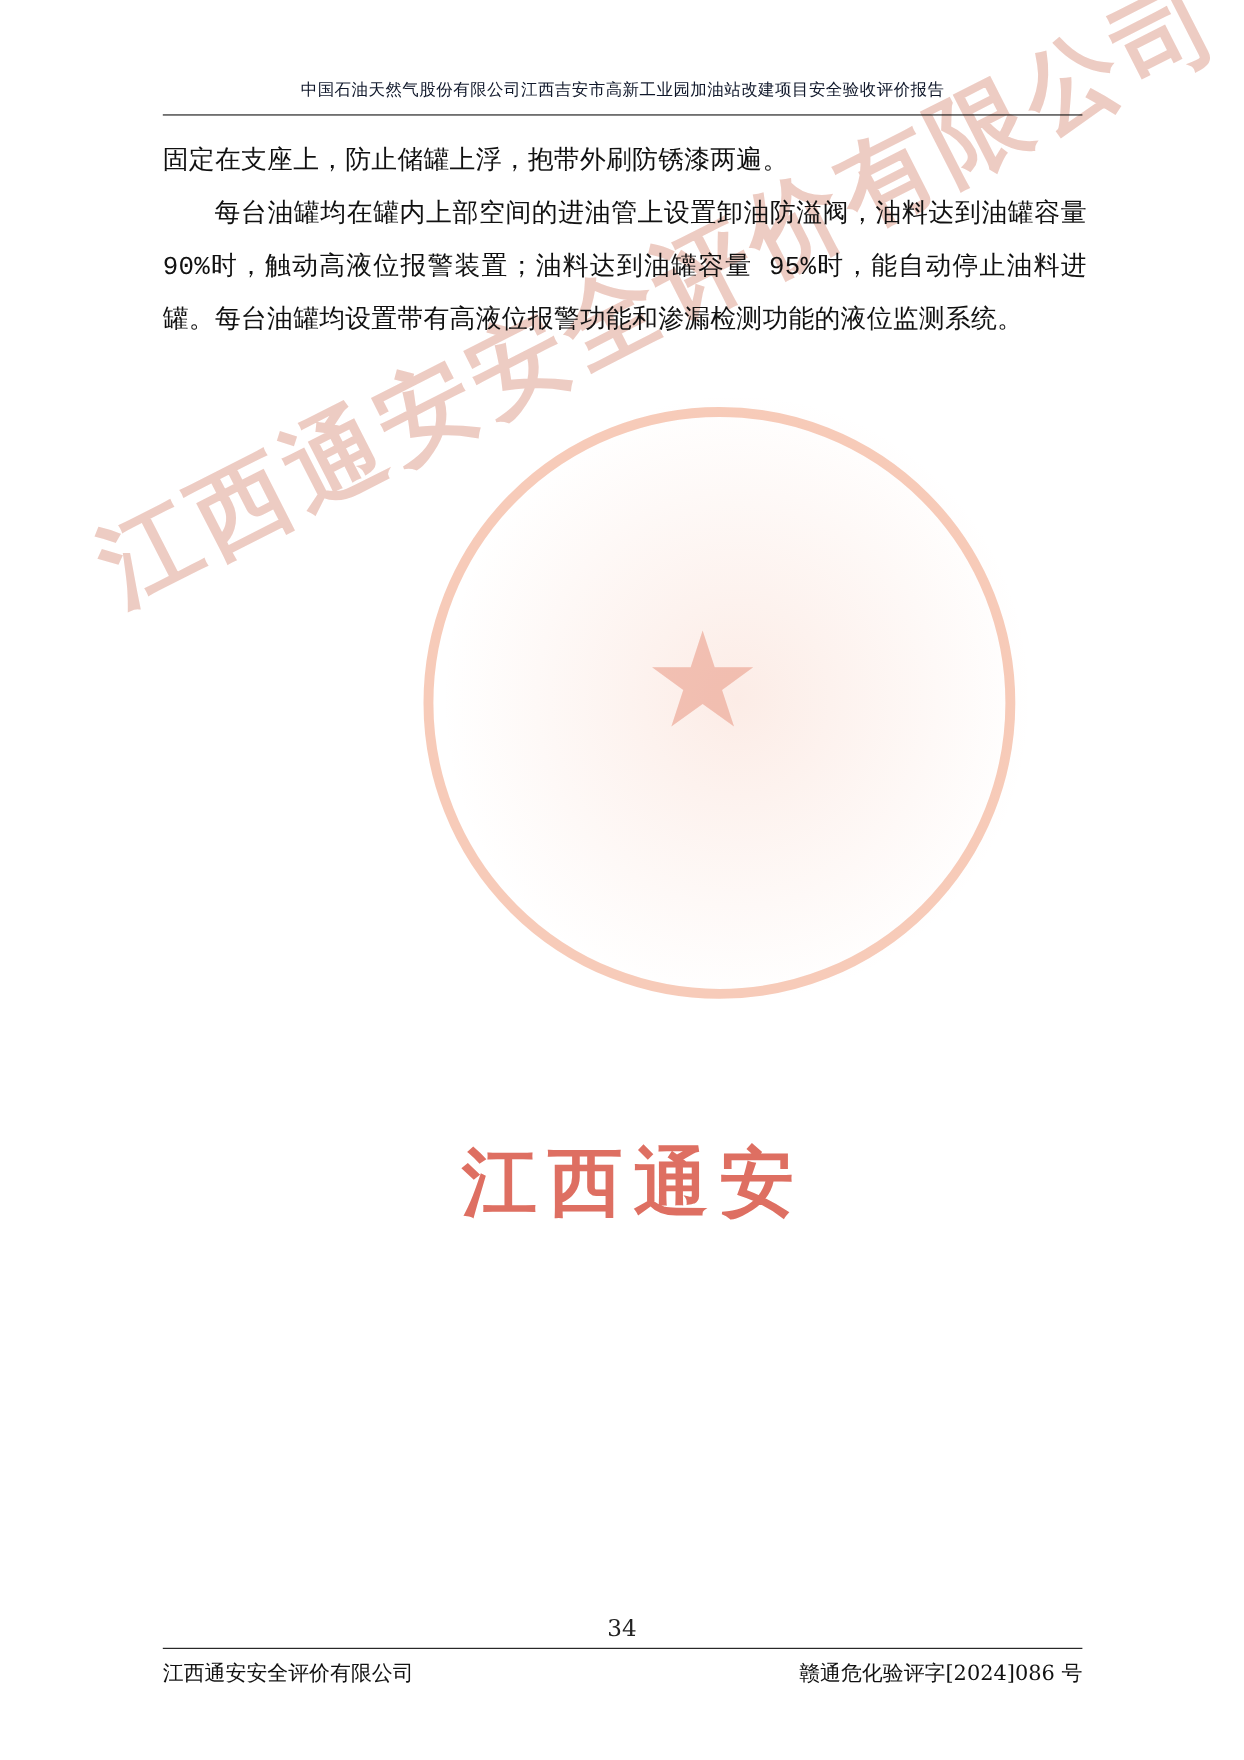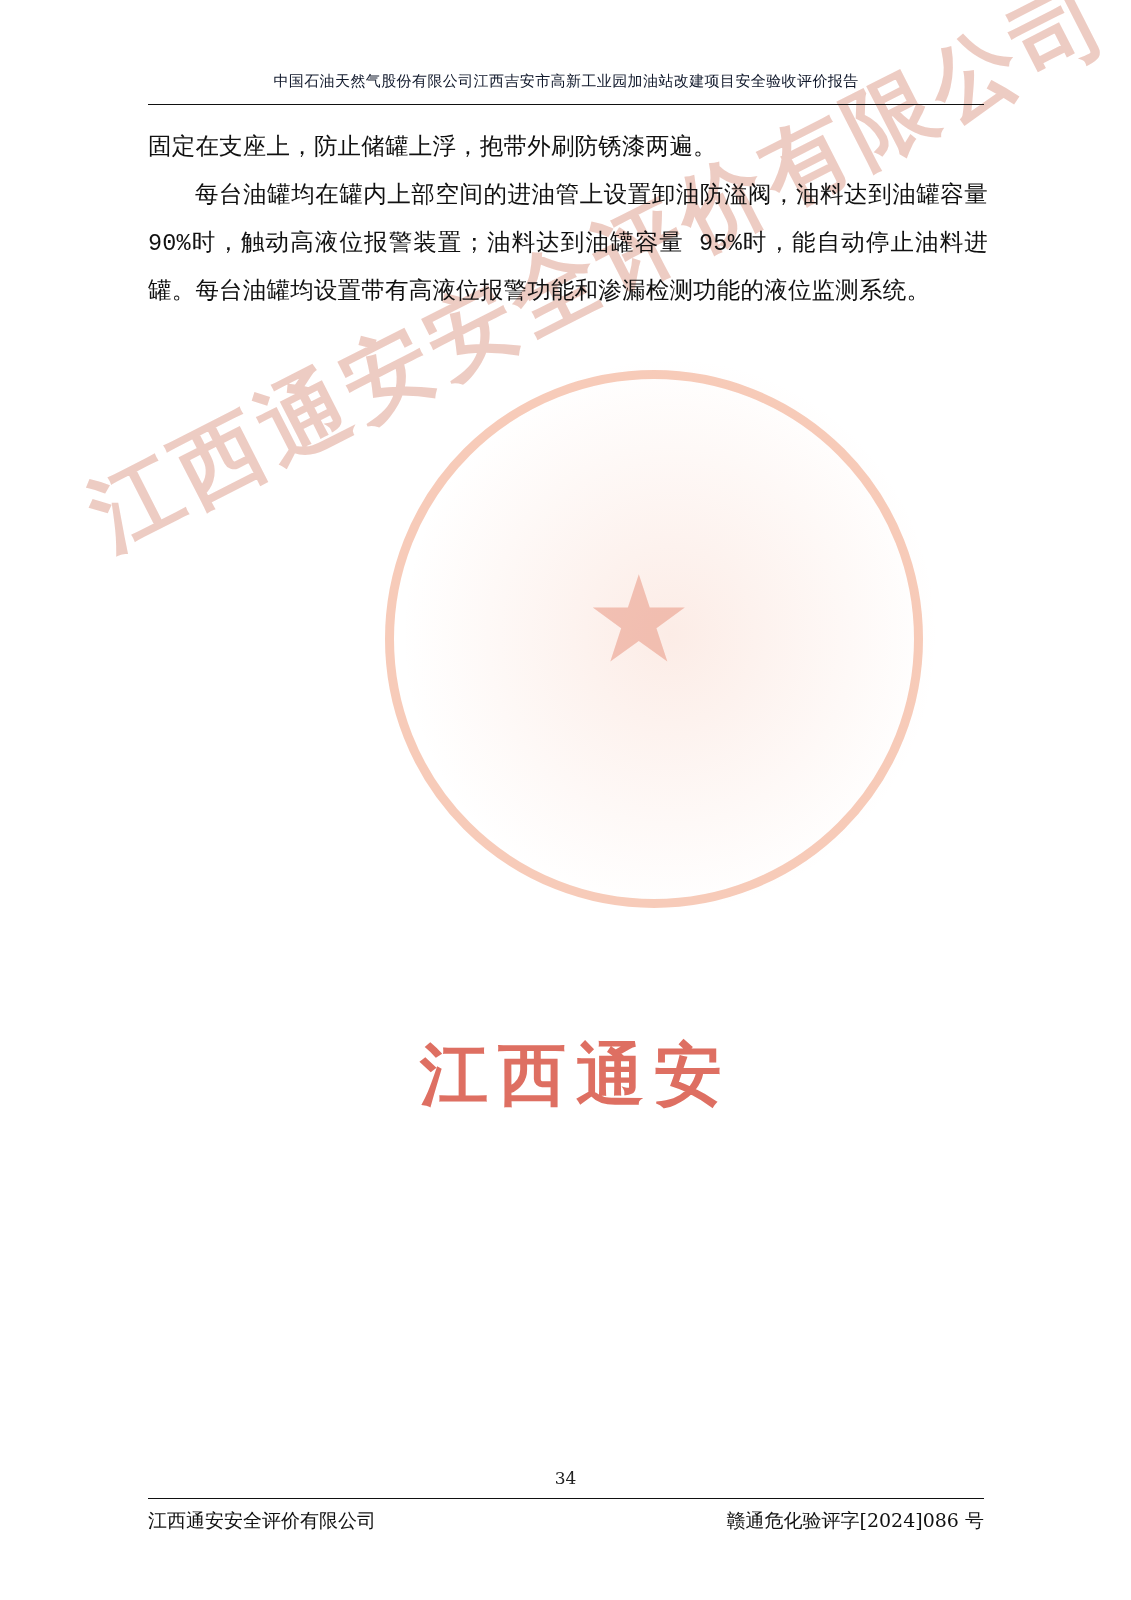--- a/index.html
+++ b/index.html
@@ -112,21 +112,21 @@
     font-family: Liberation Mono, monospace;
   }
   p.indent { text-indent: 47px; }
 
   
   .page-number {
     position: absolute;
     left: 0; top: 1468px;
     width: 1131px;
     text-align: center;
-    font-size: 17px;
+    font-size: 21px;
     color: #222;
     z-index: 2;
   }
   .footer-rule {
     position: absolute;
     left: 148px; top: 1498px;
     width: 836px;
     height: 0;
     border-top: 1.2px solid #111;
     z-index: 2;

